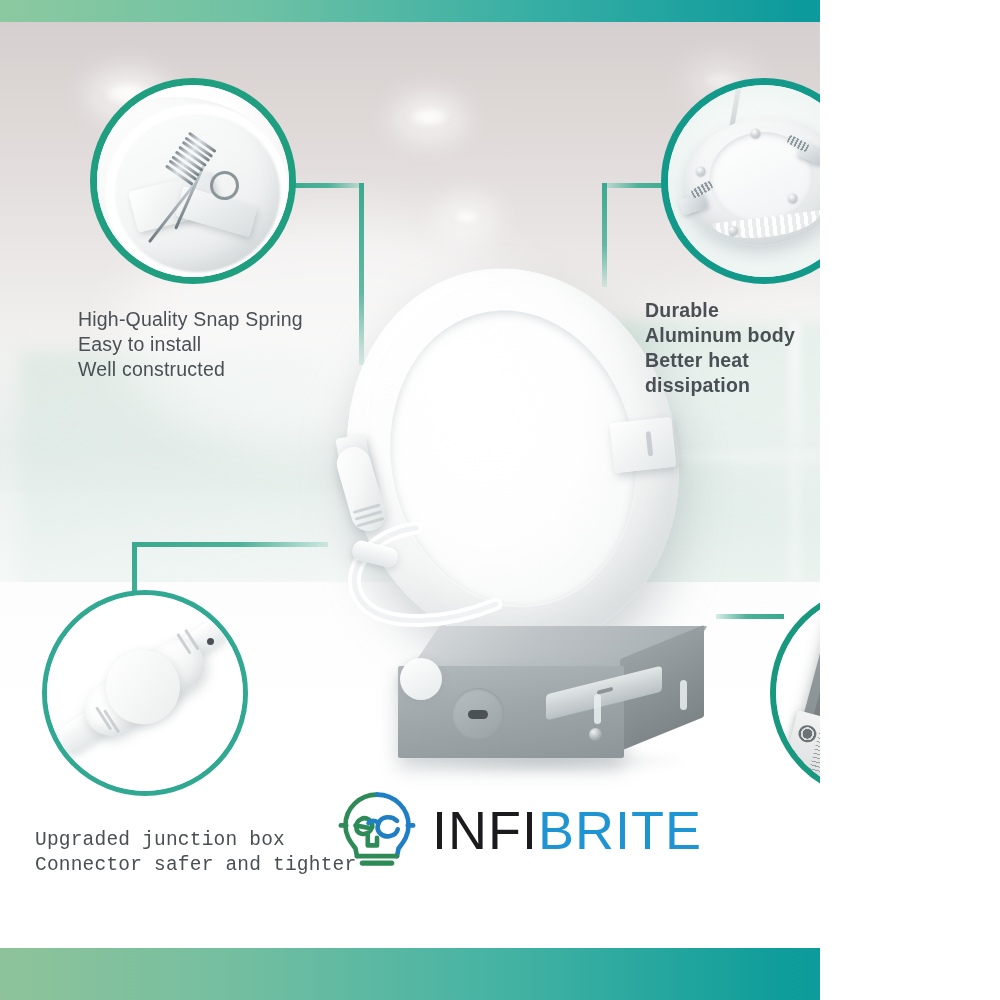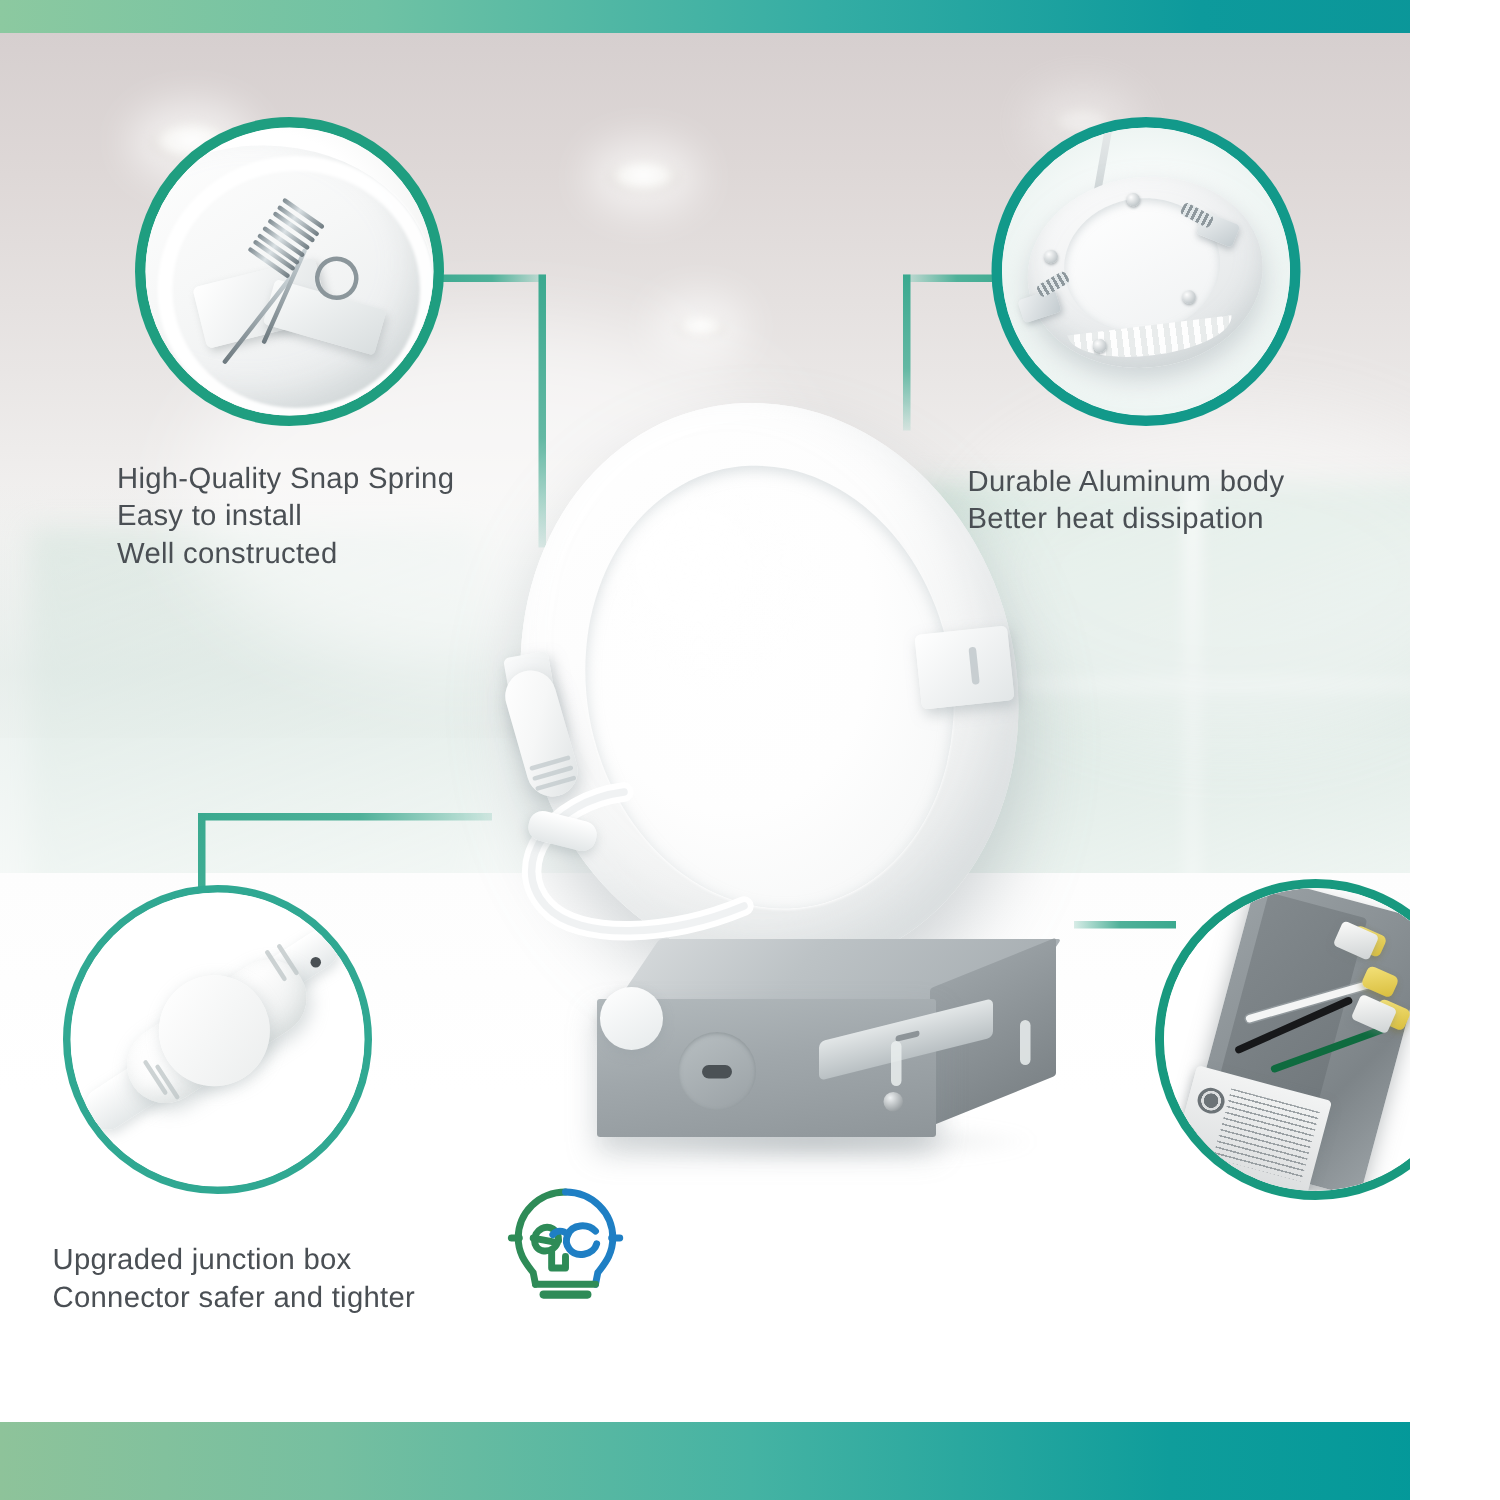--- a/index.html
+++ b/index.html
@@ -1,21 +1,21 @@
 <!DOCTYPE html>
 <html><head>
 <meta charset="utf-8">
 <style>
   html,body{margin:0;padding:0;}
   body{
     width:1000px;height:1000px;overflow:hidden;
     font-family:"Liberation Sans", sans-serif;
     background:#ffffff;
   }
-  #stage{position:relative;width:940px;height:1000px;overflow:hidden;background:#fff;}
+  #stage{position:relative;width:820px;height:1000px;overflow:hidden;background:#fff;}
 
   
   .edge-bar{position:absolute;left:0;width:1000px;}
   #bar-top{top:0;height:22px;
     background:linear-gradient(90deg,#8cc9a0 0%,#6fc2a4 25%,#34ada4 55%,#0d9a9c 80%,#0a9598 100%);}
   #bar-bottom{bottom:0;height:52px;
     background:linear-gradient(90deg,#8ec39a 0%,#76bfa0 22%,#45b3a3 50%,#0f9d9b 78%,#009799 100%);}
 
   
   #bg{position:absolute;left:0;top:22px;width:1000px;height:926px;overflow:hidden;}
@@ -181,22 +181,22 @@
   .jbox .screw{position:absolute;right:22px;top:62px;width:13px;height:13px;border-radius:50%;
     background:radial-gradient(circle at 35% 30%,#eef1f2,#7c8387);}
   .jbox .tab{position:absolute;width:7px;height:30px;border-radius:4px;background:rgba(234,238,239,.85);}
   .jbox .shadow{position:absolute;left:-4px;top:122px;width:300px;height:26px;border-radius:50%;
     background:radial-gradient(ellipse,rgba(150,158,162,.35),rgba(150,158,162,0) 70%);filter:blur(5px);}
 
   
   .caption{position:absolute;color:#4a4f54;font-size:19.5px;line-height:25px;
     letter-spacing:.2px;white-space:pre-line;}
   #cap-snap{left:78px;top:307px;}
-  #cap-body{left:645px;top:309px;}
-  #cap-connector{left:35px;top:828px;}
+  #cap-body{left:645px;top:298px;font-weight:bold;}
+  #cap-connector{left:35px;top:828px;font-family:Liberation Mono, monospace;}
   #cap-jbox{left:762px;top:800px;}
 
   
   #logo{position:absolute;left:338px;top:788px;width:362px;height:84px;display:flex;align-items:center;gap:16px;}
   #logo .mark{width:78px;height:80px;flex:0 0 auto;}
   #logo .word{font-size:54px;letter-spacing:1px;line-height:1;font-weight:400;
     font-family:"Liberation Sans", sans-serif;}
   #logo .word .a{color:#1b1b1d;}
   #logo .word .b{color:#1f94d2;}
 </style>
@@ -386,18 +386,21 @@
         <path d="M31 95 L 69 95" fill="none" stroke="#2e8b57" stroke-width="7" stroke-linecap="round"></path>
 
         <path d="M44 48 C 44 39, 36 34, 29 38 C 21 42, 21 55, 30 57 C 36 58, 41 55, 43 50 L 22 46" fill="none" stroke="#2e8b57" stroke-width="6" stroke-linecap="round" stroke-linejoin="round"></path>
 
         <path d="M38 57 L 38 72 L 50 72 L 50 62" fill="none" stroke="#2e8b57" stroke-width="6" stroke-linecap="round" stroke-linejoin="round"></path>
 
         <path d="M76 40 C 69 33, 56 34, 52 43 C 48 52, 55 62, 66 60 C 72 59, 76 55, 77 51" fill="none" stroke="#1f7fc4" stroke-width="6" stroke-linecap="round"></path>
         <path d="M52 43 C 48 39, 42 39, 39 43" fill="none" stroke="#1f7fc4" stroke-width="6" stroke-linecap="round"></path>
       </svg>
     </div>
+    <div class="word">
+      <span class="a">INFI</span><span class="b">BRITE</span>
+    </div>
   </div>
 
   <div class="edge-bar" id="bar-top"></div>
   <div class="edge-bar" id="bar-bottom"></div>
 
 </div>
 
 </body></html>

